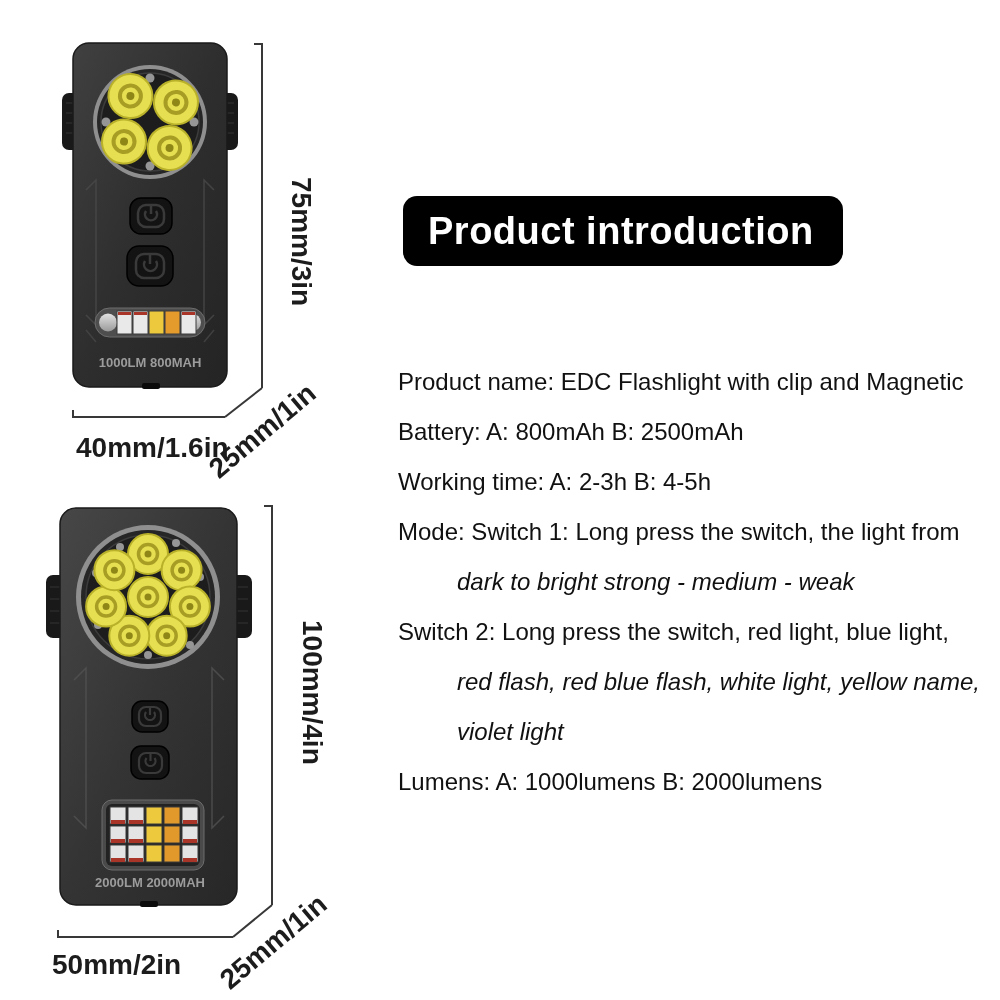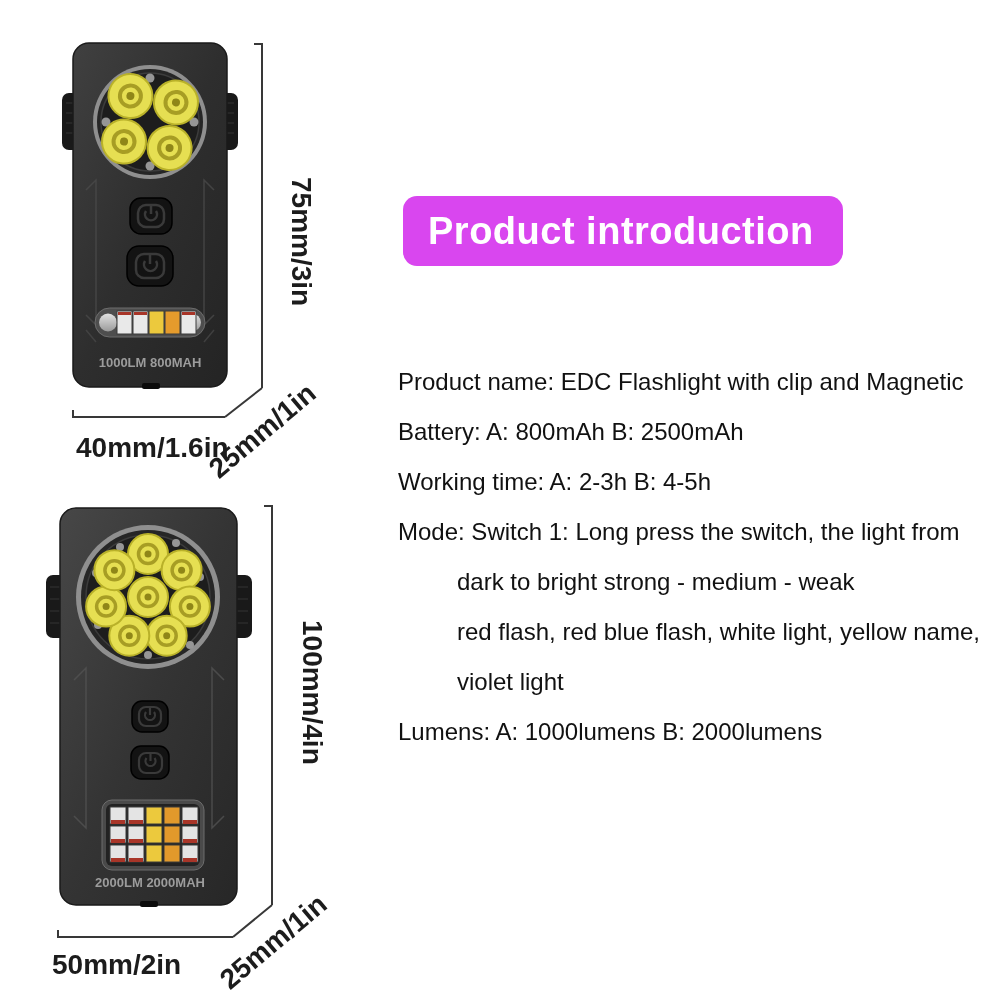--- a/index.html
+++ b/index.html
@@ -5,32 +5,32 @@
   html,body{margin:0;padding:0;}
   body{
     width:1000px;height:1000px;position:relative;overflow:hidden;
     background:#ffffff;
     font-family:"Liberation Sans", sans-serif;
   }
   .abs{position:absolute;}
   
   .title-banner{
     left:403px;top:196px;width:440px;height:70px;
-    background:#d946ef;border-radius:14px;
+    background:#000000;border-radius:14px;
     color:#ffffff;font-size:38px;font-weight:bold;
     line-height:70px;padding-left:25px;box-sizing:border-box;
     white-space:nowrap;letter-spacing:0.5px;
   }
   
   .specs{
     left:398px;top:357px;width:592px;
     font-size:24px;color:#111111;
   }
   .spec-line{height:50px;line-height:50px;white-space:nowrap;}
-  .spec-line.indent{padding-left:59px;}
+  .spec-line.indent{padding-left:59px;font-style:italic;}
   
   .dim-label{
     color:#1c1c1c;font-weight:bold;font-size:28px;white-space:nowrap;
   }
   .dim-vertical{writing-mode:vertical-rl;}
   .dim-diag{transform:rotate(-40deg);}
   svg{display:block;}
 </style>
 </head>
 <body>
@@ -276,16 +276,17 @@
 <div class="abs dim-label dim-diag" style="left:209px;top:926px">25mm/1in</div>
 
 <div class="abs title-banner">Product introduction</div>
 
 <div class="abs specs">
   <div class="spec-line">Product name: EDC Flashlight with clip and Magnetic</div>
   <div class="spec-line">Battery: A: 800mAh B: 2500mAh</div>
   <div class="spec-line">Working time: A: 2-3h B: 4-5h</div>
   <div class="spec-line">Mode: Switch 1: Long press the switch, the light from</div>
   <div class="spec-line indent">dark to bright strong - medium - weak</div>
+  <div class="spec-line">Switch 2: Long press the switch, red light, blue light,</div>
   <div class="spec-line indent">red flash, red blue flash, white light, yellow name,</div>
   <div class="spec-line indent">violet light</div>
   <div class="spec-line">Lumens: A: 1000lumens B: 2000lumens</div>
 </div>
 
 </body></html>

